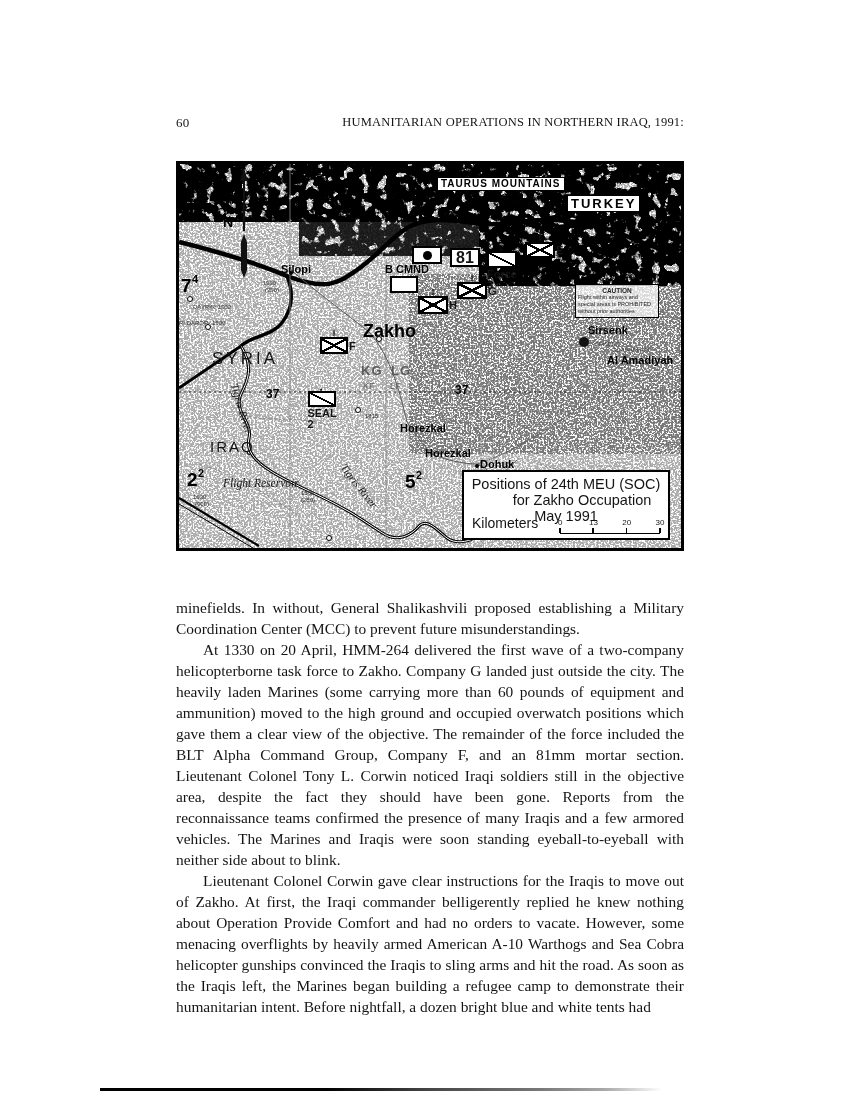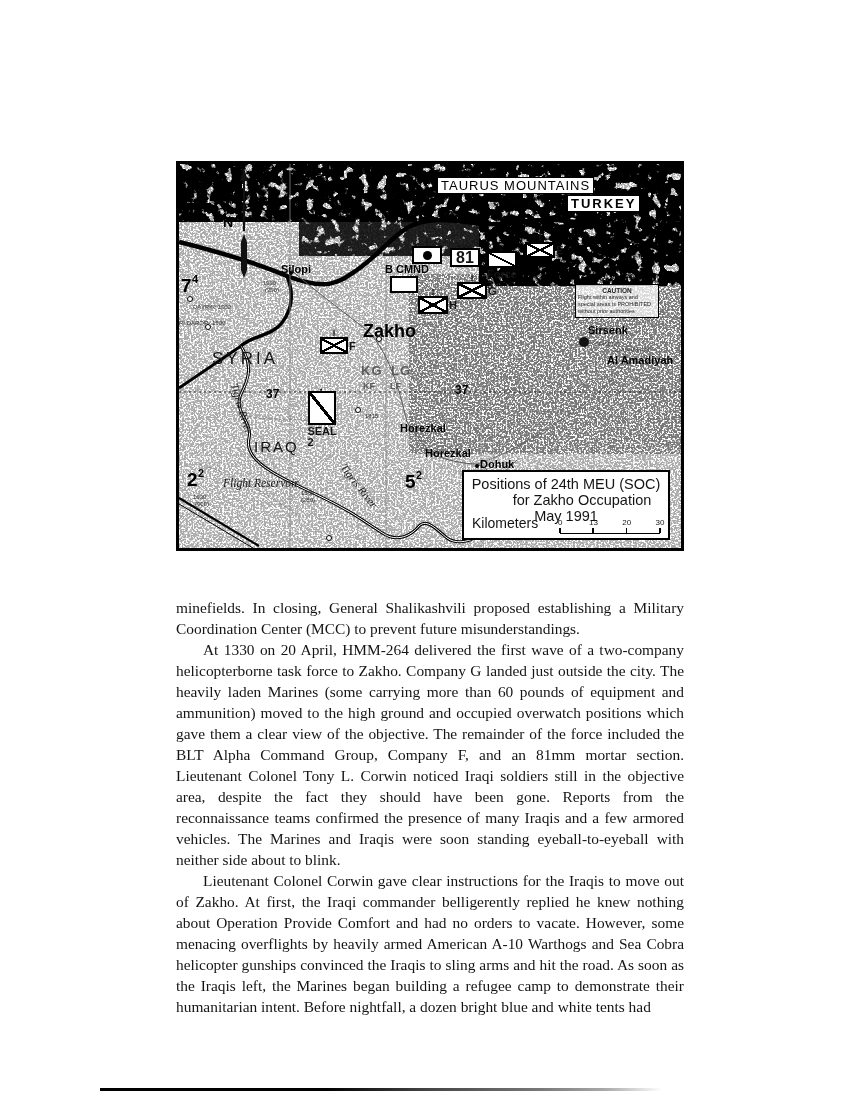--- a/index.html
+++ b/index.html
@@ -9,29 +9,29 @@
   #running-header{position:absolute;left:176px;top:115px;width:508px;display:flex;
         font-size:12.5px;letter-spacing:.2px;}
   #running-header .pagenum{font-size:13px;}
   #running-header .rtitle{margin-left:auto;}
   
   #map{position:absolute;left:176px;top:161px;width:502px;height:384px;border:3px solid #000;
        background:#fff;}
   #map-art{position:absolute;left:0;top:0;width:502px;height:384px;}
   #map-layer{position:absolute;left:0;top:0;width:502px;height:384px;}
   .ml{position:absolute;white-space:nowrap;font-family:"Liberation Sans",sans-serif;color:#000;line-height:1;}
-  .boxed{background:#fff;border:1.5px solid #000;padding:1px 3px;font-weight:normal;font-size:13px;letter-spacing:1px;text-align:center;}
+  .boxed{background:#fff;border:1.5px solid #000;padding:1px 3px;font-weight:bold;font-size:10px;letter-spacing:1px;text-align:center;}
   .boxed-lg{background:#fff;border:1.5px solid #000;padding:1px 3px;font-weight:bold;font-size:13px;letter-spacing:2px;}
   .region{font-size:17px;letter-spacing:3px;color:#111;margin-left:28px;}
   .region-sm{font-size:15px;letter-spacing:2px;color:#111;}
   .town{font-weight:bold;font-size:11px;}
   .town-lg{font-weight:bold;font-size:18px;}
   .compass-n{font-weight:bold;font-size:14px;}
   .gridletters{font-weight:bold;font-size:13px;color:#5a5a5a;letter-spacing:1px;}
-  .gridletters-sm{font-weight:bold;font-size:9px;color:#5a5a5a;}
+  .gridletters-sm{font-weight:normal;font-size:9px;color:#5a5a5a;}
   .latnum{font-weight:bold;font-size:12px;}
   .river{font-family:"Liberation Serif",serif;font-style:italic;font-size:11px;color:#1a1a1a;}
   .reservoir{font-family:"Liberation Serif",serif;font-style:italic;font-size:11.5px;color:#1a1a1a;}
   .grid-big{font-weight:bold;font-size:19px;}
   .grid-sup{font-weight:bold;font-size:11px;}
   .tiny{font-size:6px;color:#333;}
   .tiny2{font-size:5.5px;color:#444;}
   
   .unit{position:absolute;background-color:#fff;border:2px solid #000;box-sizing:border-box;}
   .unit.x{background-image:
@@ -86,20 +86,24 @@
   #body-text p.indent{text-indent:27px;}
   
   #bottom-line{position:absolute;left:100px;top:1088px;width:562px;height:3px;
       background:linear-gradient(to right,#000 0%,#000 40%,#444 58%,#777 78%,#aaa 90%,transparent 100%);}
 </style>
 </head>
 <body>
 
 <div id="page">
 
+  <div id="running-header">
+    <span class="pagenum">60</span>
+    <span class="rtitle">HUMANITARIAN OPERATIONS IN NORTHERN IRAQ, 1991:</span>
+  </div>
 
   <div id="map">
 
     <svg id="map-art" viewBox="0 0 502 384" preserveAspectRatio="none">
       <defs>
         <filter id="rough" x="-5%" y="-5%" width="110%" height="110%">
           <feTurbulence type="fractalNoise" baseFrequency="0.11" numOctaves="4" seed="3" result="n"></feTurbulence>
           <feColorMatrix in="n" type="matrix" values="0 0 0 0 0  0 0 0 0 0  0 0 0 0 0  6 6 6 0 -7" result="a"></feColorMatrix>
           <feComposite in="SourceGraphic" in2="a" operator="in"></feComposite>
         </filter>
@@ -194,21 +198,21 @@
         <span class="ml gridletters" style="left: 182px; top: 200px;">KG</span>
         <span class="ml gridletters" style="left: 212px; top: 200px;">LG</span>
         <span class="ml gridletters-sm" style="left: 184px; top: 218px;">KF</span>
         <span class="ml gridletters-sm" style="left: 211px; top: 218px;">LF</span>
         <span class="ml latnum" style="left: 87px; top: 224px;">37</span>
         <span class="ml latnum" style="left: 276px; top: 220px;">37</span>
         <span class="ml tiny" style="left: 186px; top: 249px;">1815</span>
         <span class="ml town" style="left: 221px; top: 259px;">Horezkal</span>
         <span class="ml town" style="left: 246px; top: 284px;">Horezkal</span>
         <span class="ml town" style="left: 301px; top: 295px;">Dohuk</span>
-        <span class="ml region-sm" style="left: 31px; top: 275px; padding-left: 44px;">IRAQ</span>
+        <span class="ml region-sm" style="left: 31px; top: 275px;">IRAQ</span>
         <span class="ml river" style="left: 60px; top: 218px; transform: rotate(73deg); transform-origin: left top;">Tigris River</span>
         <span class="ml river" style="left: 168px; top: 298px; transform: rotate(52deg); transform-origin: left top;">Tigris River</span>
         <span class="ml reservoir" style="left: 44px; top: 314px;">Flight Reservoir</span>
         <span class="ml grid-big" style="left: 8px; top: 306px;">2</span>
         <span class="ml grid-sup" style="left: 19px; top: 304px;">2</span>
         <span class="ml grid-big" style="left: 226px; top: 308px;">5</span>
         <span class="ml grid-sup" style="left: 237px; top: 306px;">2</span>
         <span class="ml tiny" style="left: 14px; top: 330px;">1630</span>
         <span class="ml tiny" style="left: 16px; top: 337px;">(900)</span>
         <span class="ml tiny" style="left: 122px; top: 326px;">1565</span>
@@ -238,35 +242,35 @@
           <span class="unit-label pos-right">G</span>
         </div>
         <div class="unit x" style="left: 239px; top: 132px; width: 30px; height: 18px;">
           <span class="unit-mark">I</span>
           <span class="unit-label pos-right">H</span>
         </div>
         <div class="unit x" style="left: 141px; top: 173px; width: 28px; height: 17px;">
           <span class="unit-mark">I</span>
           <span class="unit-label pos-right">F</span>
         </div>
-        <div class="unit slash" style="left: 129px; top: 227px; width: 28px; height: 34px;">
+        <div class="unit slash" style="left: 129px; top: 227px; width: 28px; height: 16px;">
           <span class="unit-mark dots">●</span>
           <span class="unit-label pos-below">SEAL 2</span>
         </div>
         <div class="mk circle" style="left: 8px; top: 132px;"></div>
         <div class="mk circle" style="left: 26px; top: 160px;"></div>
         <div class="mk dot" style="left: 110px; top: 107px;"></div>
         <div class="mk circle" style="left: 197px; top: 172px;"></div>
         <div class="mk circle" style="left: 176px; top: 243px;"></div>
         <div class="mk dot" style="left: 296px; top: 300px;"></div>
         <div class="mk circle" style="left: 147px; top: 371px;"></div>
         <div class="mk filled" style="left: 400px; top: 173px;"></div>
       </div>
   </div>
 
   <div id="body-text">
-      <p>minefields. In closing, General Shalikashvili proposed establishing a Military Coordination Center (MCC) to prevent future misunderstandings.</p>
+      <p>minefields. In without, General Shalikashvili proposed establishing a Military Coordination Center (MCC) to prevent future misunderstandings.</p>
       <p class="indent">At 1330 on 20 April, HMM-264 delivered the first wave of a two-company helicopterborne task force to Zakho. Company G landed just outside the city. The heavily laden Marines (some carrying more than 60 pounds of equipment and ammunition) moved to the high ground and occupied overwatch positions which gave them a clear view of the objective. The remainder of the force included the BLT Alpha Command Group, Company F, and an 81mm mortar section. Lieutenant Colonel Tony L. Corwin noticed Iraqi soldiers still in the objective area, despite the fact they should have been gone. Reports from the reconnaissance teams confirmed the presence of many Iraqis and a few armored vehicles. The Marines and Iraqis were soon standing eyeball-to-eyeball with neither side about to blink.</p>
       <p class="indent">Lieutenant Colonel Corwin gave clear instructions for the Iraqis to move out of Zakho. At first, the Iraqi commander belligerently replied he knew nothing about Operation Provide Comfort and had no orders to vacate. However, some menacing overflights by heavily armed American A-10 Warthogs and Sea Cobra helicopter gunships convinced the Iraqis to sling arms and hit the road. As soon as the Iraqis left, the Marines began building a refugee camp to demonstrate their humanitarian intent. Before nightfall, a dozen bright blue and white tents had</p>
     </div>
 
   <div id="bottom-line"></div>
 </div>
 
 </body></html>

